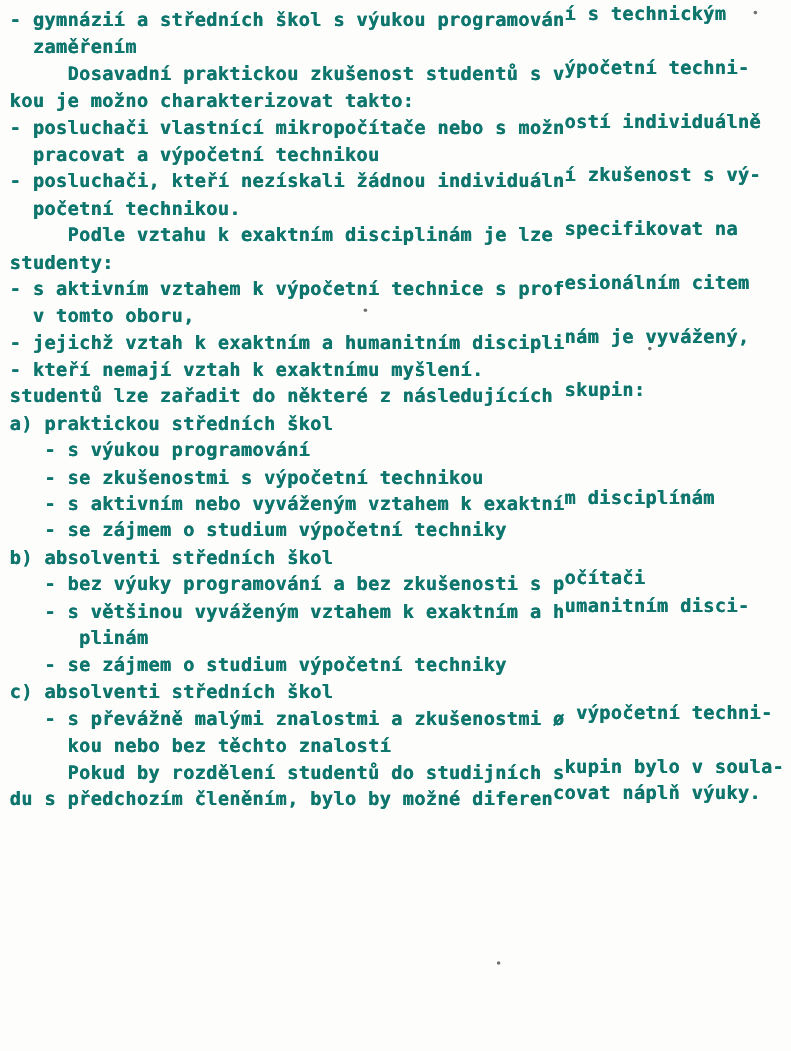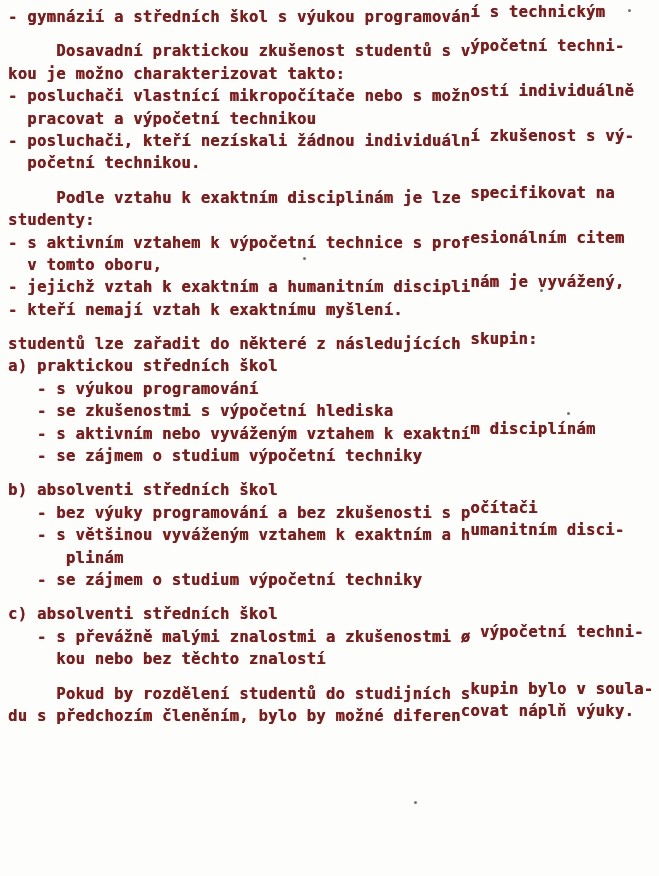--- a/index.html
+++ b/index.html
@@ -14,28 +14,27 @@
     position: relative;
     width: 659px;
     height: 876px;
     box-sizing: border-box;
     padding: 6px 16px 0 8px;
     font-family: "DejaVu Sans Mono", "Liberation Mono", monospace;
     font-size: 15.5px;
     font-weight: 700;
     line-height: 22.4px;
     letter-spacing: 0.3px;
-    color: #7f1d1d;
+    color: #0f766e;
     text-shadow: 0.35px 0 0 currentColor;
   }
   .para {
     margin: 0;
   }
   .para + .para {
-    margin-top: 12px;
   }
   .line {
     white-space: pre;
     height: 22.4px;
   }
   .seg {
     display: inline-block;
   }
   .seg.raised {
     position: relative;
@@ -55,20 +54,21 @@
 
 <div class="page">
 
   <div class="speck" style="left:628px; top:9px;"></div>
   <div class="speck" style="left:540px; top:289px;"></div>
   <div class="speck" style="left:303px; top:257px;"></div>
   <div class="speck" style="left:567px; top:412px;"></div>
   <div class="speck" style="left:414px; top:801px;"></div>
 <div class="para">
       <div class="line"><span class="seg">- gymnázií a středních škol s výukou programován</span><span class="seg raised">í s technickým</span></div>
+      <div class="line"><span class="seg">  zaměřením</span></div>
     </div>
     <div class="para">
       <div class="line"><span class="seg">     Dosavadní praktickou zkušenost studentů s v</span><span class="seg raised">ýpočetní techni-</span></div>
       <div class="line"><span class="seg">kou je možno charakterizovat takto:</span></div>
       <div class="line"><span class="seg">- posluchači vlastnící mikropočítače nebo s možn</span><span class="seg raised">ostí individuálně</span></div>
       <div class="line"><span class="seg">  pracovat a výpočetní technikou</span></div>
       <div class="line"><span class="seg">- posluchači, kteří nezískali žádnou individuáln</span><span class="seg raised">í zkušenost s vý-</span></div>
       <div class="line"><span class="seg">  početní technikou.</span></div>
     </div>
     <div class="para">
@@ -76,21 +76,21 @@
       <div class="line"><span class="seg">studenty:</span></div>
       <div class="line"><span class="seg">- s aktivním vztahem k výpočetní technice s prof</span><span class="seg raised">esionálním citem</span></div>
       <div class="line"><span class="seg">  v tomto oboru,</span></div>
       <div class="line"><span class="seg">- jejichž vztah k exaktním a humanitním discipli</span><span class="seg raised">nám je vyvážený,</span></div>
       <div class="line"><span class="seg">- kteří nemají vztah k exaktnímu myšlení.</span></div>
     </div>
     <div class="para">
       <div class="line"><span class="seg">studentů lze zařadit do některé z následujících </span><span class="seg raised">skupin:</span></div>
       <div class="line"><span class="seg">a) praktickou středních škol</span></div>
       <div class="line"><span class="seg">   - s výukou programování</span></div>
-      <div class="line"><span class="seg">   - se zkušenostmi s výpočetní hlediska</span></div>
+      <div class="line"><span class="seg">   - se zkušenostmi s výpočetní technikou</span></div>
       <div class="line"><span class="seg">   - s aktivním nebo vyváženým vztahem k exaktní</span><span class="seg raised">m disciplínám</span></div>
       <div class="line"><span class="seg">   - se zájmem o studium výpočetní techniky</span></div>
     </div>
     <div class="para">
       <div class="line"><span class="seg">b) absolventi středních škol</span></div>
       <div class="line"><span class="seg">   - bez výuky programování a bez zkušenosti s p</span><span class="seg raised">očítači</span></div>
       <div class="line"><span class="seg">   - s většinou vyváženým vztahem k exaktním a h</span><span class="seg raised">umanitním disci-</span></div>
       <div class="line"><span class="seg">      plinám</span></div>
       <div class="line"><span class="seg">   - se zájmem o studium výpočetní techniky</span></div>
     </div>

